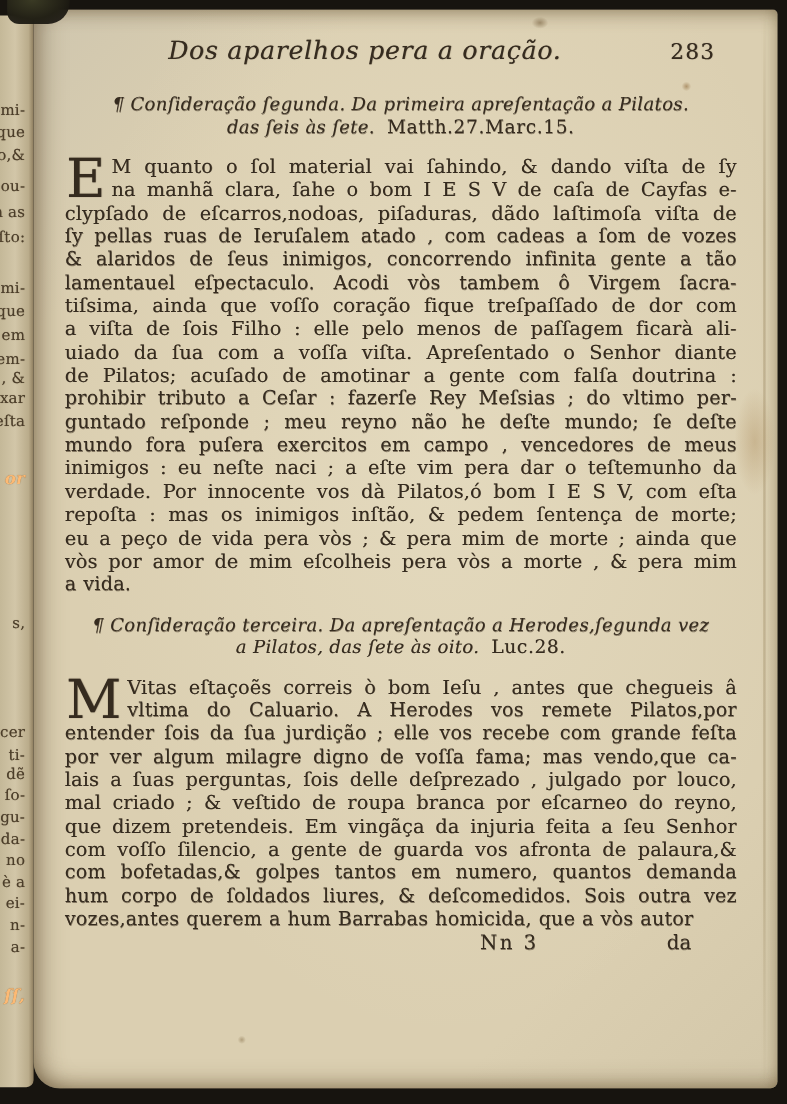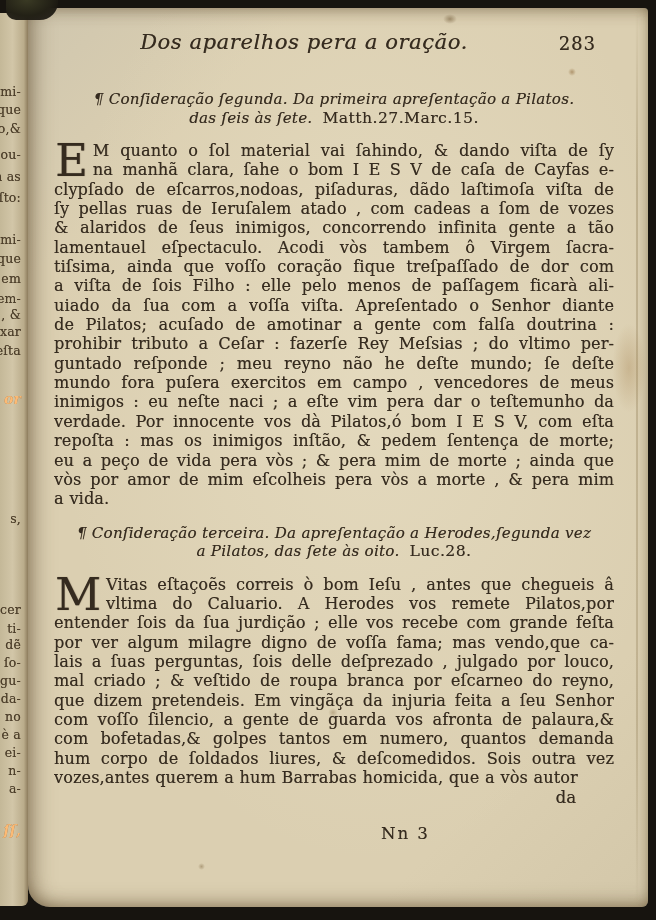--- a/index.html
+++ b/index.html
@@ -83,21 +83,21 @@
   }
   .page-number{
     position:absolute;right:18px;top:3px;font-size:18px;letter-spacing:1px;
     text-shadow:.3px .3px .6px rgba(45,32,18,.55);
   }
 
   
   .sec-heading{text-align:center;font-style:italic;font-size:15px;line-height:18.5px;
     letter-spacing:.3px;text-shadow:.25px .25px .5px rgba(45,32,18,.5);}
   .sec-heading .ref{font-style:normal;font-size:15.5px;margin-left:10px;letter-spacing:.5px;}
-  .h1-block{margin-top:28px;}
+  .h1-block{margin-top:16px;}
   .h2-block{margin-top:13px;}
 
   
   .para{margin-top:14px;overflow:hidden;}
   .dropcap{
     float:left;
     font-size:45px;line-height:37px;height:38px;
     padding:1px 5px 0 1px;
     text-shadow:.4px .4px .8px rgba(45,32,18,.6);
   }
@@ -106,21 +106,21 @@
     text-align:justify;text-align-last:justify;text-justify:inter-word;
     letter-spacing:.15px;word-spacing:.5px;
     text-shadow:.3px .3px .55px rgba(45,32,18,.5);
     white-space:nowrap;
   }
   .para .line.last{text-align-last:left;white-space:normal;}
 
   
   .sig-row{position:relative;height:20px;margin-top:1px;font-size:16.5px;
     text-shadow:.3px .3px .55px rgba(45,32,18,.5);}
-  .signature{position:absolute;left:327px;letter-spacing:2px;margin-top:36px;}
+  .signature{position:absolute;left:346px;letter-spacing:2px;}
   .catchword{position:absolute;right:38px;}
 </style>
 </head>
 <body>
 
 <div class="photo">
 
   <div class="binding"></div>
 
   <div class="prev-edge"></div>

